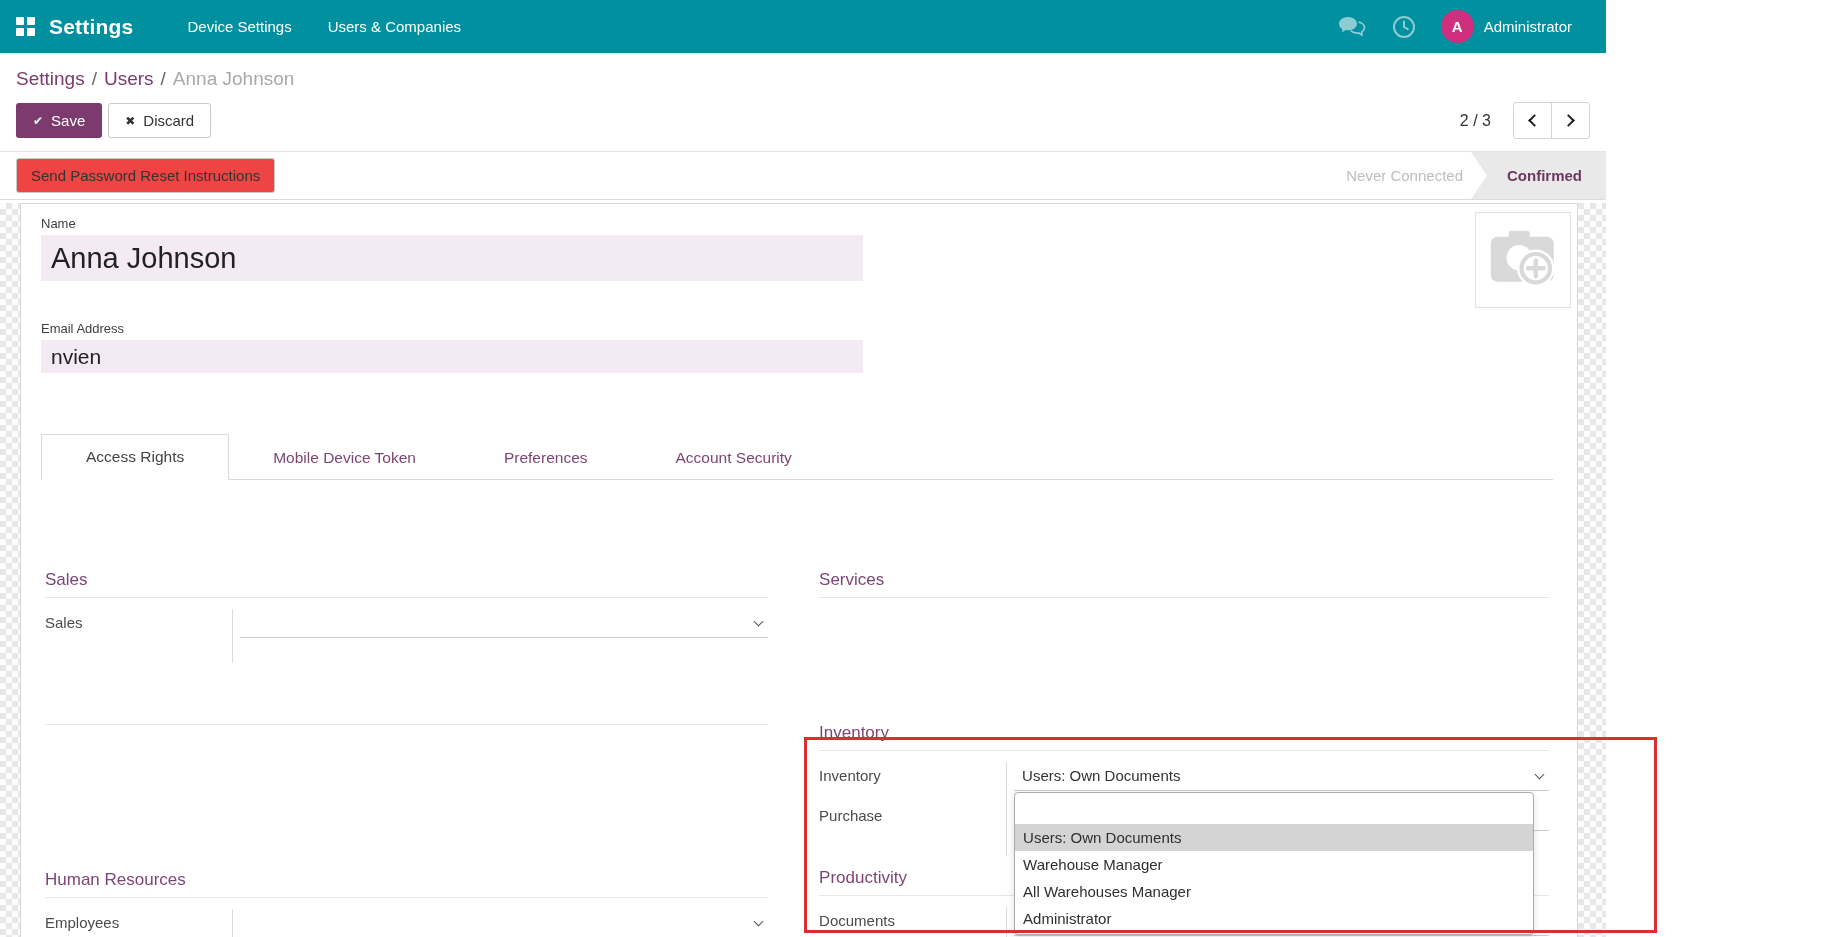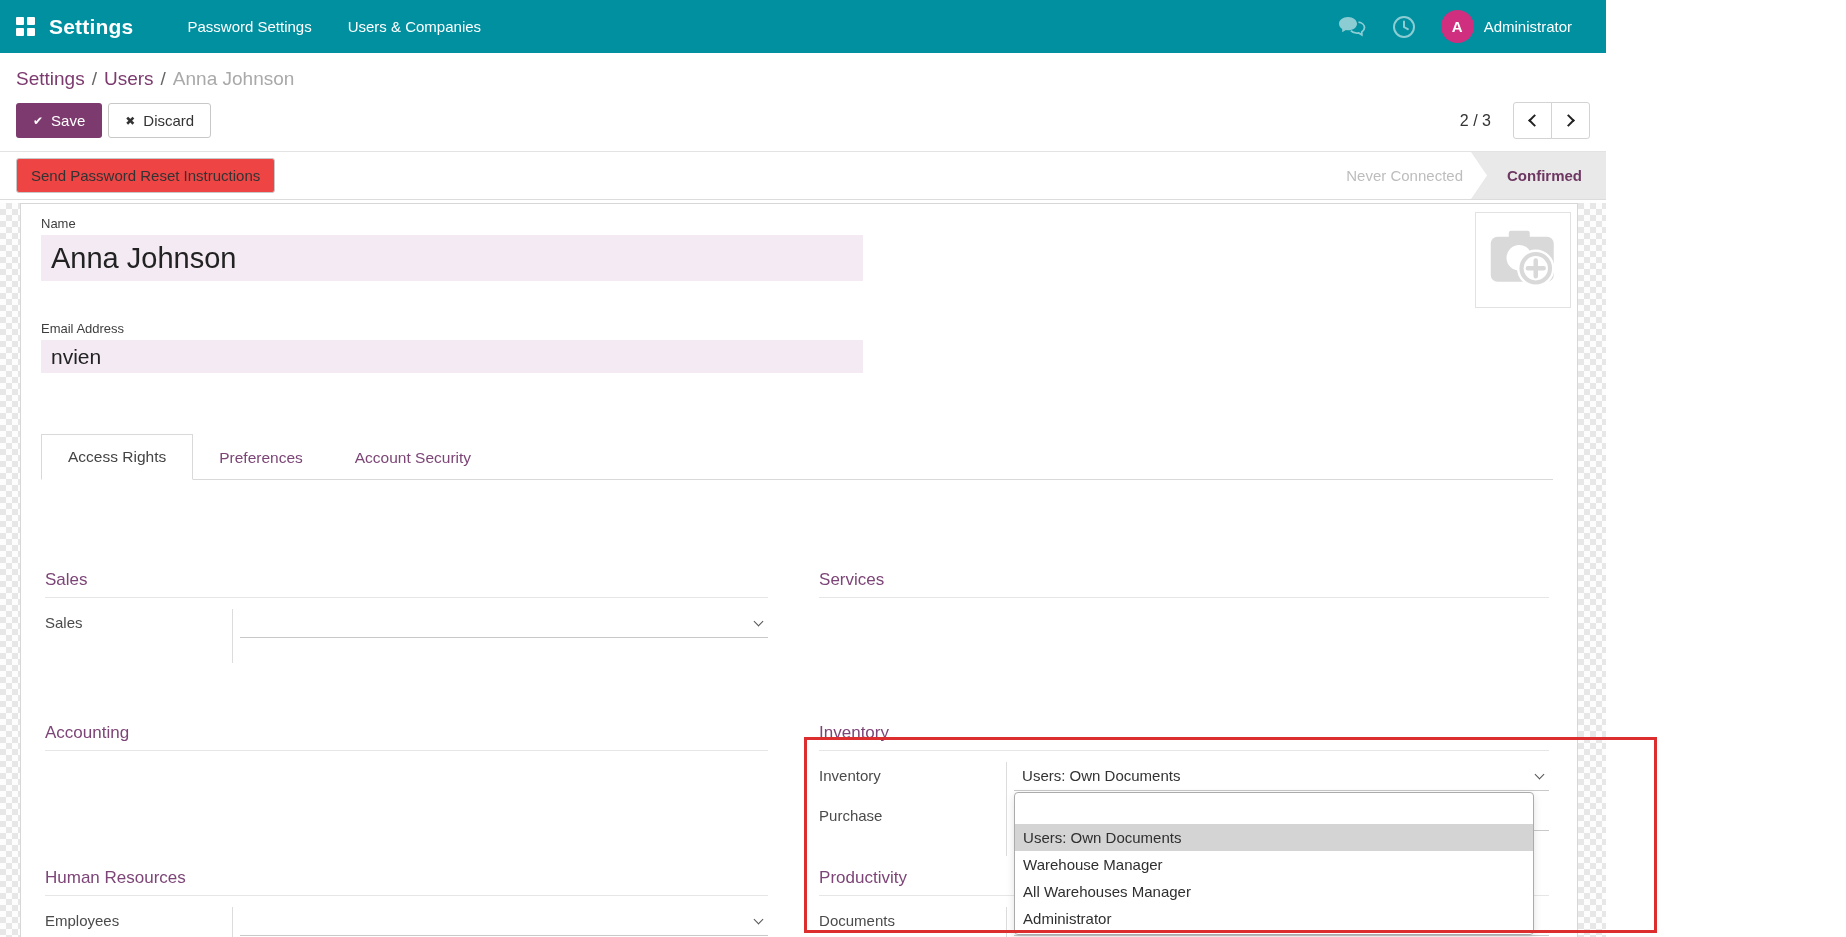--- a/index.html
+++ b/index.html
@@ -61,21 +61,21 @@
 
   .photo-box { position:absolute; top:8px; right:6px; width:96px; height:96px; background:#fff; border:1px solid #e2e2e2; display:flex; align-items:center; justify-content:center; cursor:pointer; }
 
   .field-label { font-size:13px; color:#3e3e3e; margin-bottom:4px; }
   .name-input { width:822px; height:46px; background:#f3eaf4; border:none; outline:none; font-family:"Liberation Sans",sans-serif; font-size:29px; color:#222; padding:0 10px; display:block; }
   .email-block { margin-top:40px; }
   .email-input { width:822px; height:33px; background:#f3eaf4; border:none; outline:none; font-family:"Liberation Sans",sans-serif; font-size:21px; color:#222; padding:0 10px; display:block; }
 
   
   .tabs { display:flex; margin-top:62px; border-bottom:1px solid #d9d9d9; height:45px; align-items:flex-end; }
-  .tab { font-size:15.5px; padding:13px 26px; cursor:pointer; color:#7c4576; position:relative; top:1px; }
+  .tab { font-size:15.5px; padding:13px 44px; cursor:pointer; color:#7c4576; position:relative; top:1px; }
   .tab.active { color:#444; background:#fff; border:1px solid #d9d9d9; border-bottom:1px solid #fff; }
 
   
   .tab-content { display:flex; gap:43px; padding-top:85px; }
   .col { width:845px; }
   .col.right { width:853px; position:relative; }
   .section { margin:4px; }
   .sec-149 { min-height:149px; }
   .sec-141 { min-height:141px; }
   .sec-title { font-size:17px; color:#7d4577; font-weight:normal; line-height:22px; }
@@ -103,21 +103,21 @@
 
   <div class="navbar">
     <div class="grid-icon">
         <span></span>
         <span></span>
         <span></span>
         <span></span>
       </div>
     <div class="brand">Settings</div>
     <div class="nav-menu">
-      <div class="nav-item">Password Settings</div>
+      <div class="nav-item">Device Settings</div>
       <div class="nav-item">Users &amp; Companies</div>
     </div>
     <div class="nav-spacer"></div>
     <div class="nav-icons">
       <span>
         <svg width="30" height="26" viewBox="0 0 30 26">
           <path d="M11 3C5.9 3 2 6 2 9.7c0 2.1 1.3 4 3.2 5.2v3.4l3.7-2.2c.7.1 1.4.2 2.1.2 5.1 0 9-3 9-6.6S16.1 3 11 3z" fill="rgba(255,255,255,0.55)"></path>
           <path d="M21.5 8.2c3.4.5 6 2.7 6 5.4 0 1.8-1.1 3.3-2.7 4.3v2.9l-3.1-1.9c-.6.1-1.2.2-1.9.2-2.5 0-4.7-.9-6-2.4" fill="none" stroke="rgba(255,255,255,0.55)" stroke-width="1.8"></path>
         </svg>
       </span>
@@ -186,20 +186,21 @@
       <div class="field-label">Name</div>
       <input class="name-input" value="Anna Johnson" style="">
 
       <div class="email-block">
         <div class="field-label">Email Address</div>
         <input class="email-input" value="nvien" style="">
       </div>
 
       <div class="tabs">
         <div class="tab active">Access Rights</div>
+        <div class="tab">Mobile Device Token</div>
         <div class="tab">Preferences</div>
         <div class="tab">Account Security</div>
       </div>
 
       <div class="tab-content">
 
         <div class="col">
           <div class="section sec-149">
             <div class="sec-title">Sales</div>
             <hr class="sec-hr">
@@ -208,21 +209,20 @@
                 <div class="flabel">Sales</div>
                 <div class="fcontrol">
                   <span></span>
                   <span class="dd-chev"></span>
                 </div>
               </div>
             </div>
           </div>
 
           <div class="section sec-141">
-            <div class="sec-title">Accounting</div>
             <hr class="sec-hr">
           </div>
 
           <div class="section">
             <div class="sec-title">Human Resources</div>
             <hr class="sec-hr">
             <div class="rows">
               <div class="frow">
                 <div class="flabel">Employees</div>
                 <div class="fcontrol">

